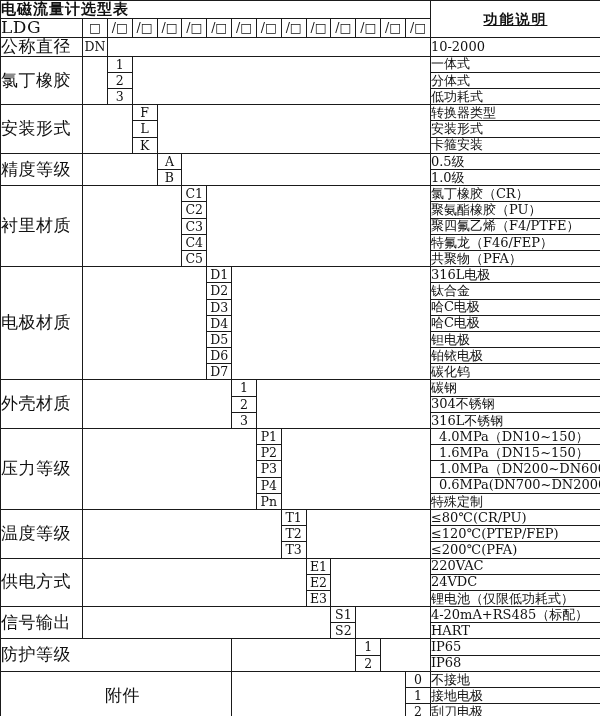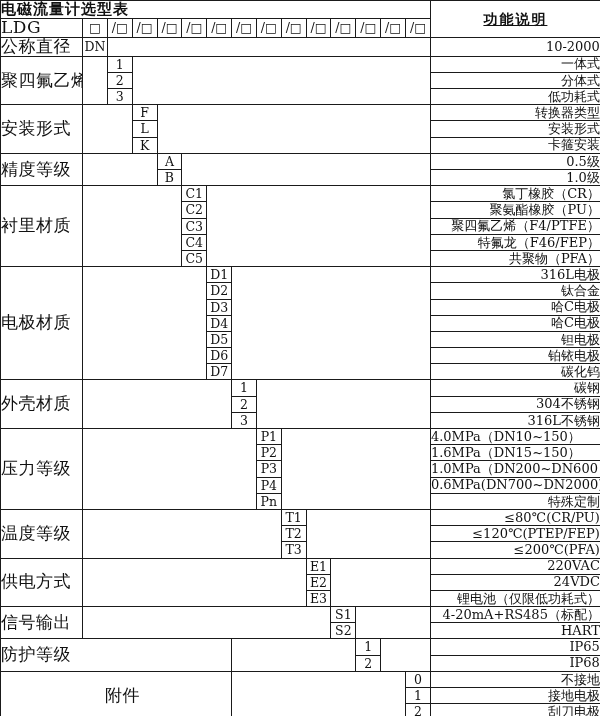--- a/index.html
+++ b/index.html
@@ -25,23 +25,23 @@
   }
   td.label{
     text-align:left;padding-left:6px;font-size:17px;letter-spacing:0.5px;
   }
   td.label.indent{padding-left:104px;}
   td.code{
     text-align:center;font-size:12.5px;
     font-family:"DejaVu Serif","Liberation Serif",serif;
   }
   td.func{
-    text-align:right;font-size:13px;
-  }
-  td.func.left{text-align:left;padding-left:0;}
+    text-align:left;font-size:13px;
+  }
+  td.func.left{text-align:left;padding-left:8px;}
   td.empty{background:#fff;}
 </style>
 </head>
 <body>
 
 <div class="page">
   <table class="sel">
     <colgroup>
         <col style="width: 82px;">
         <col style="width: 24.8571px;">
@@ -83,21 +83,21 @@
           <td class="code">/□</td>
           <td class="code">/□</td>
         </tr>
         <tr>
           <td class="label" rowspan="1" colspan="1">公称直径</td>
           <td class="code">DN</td>
           <td class="empty" rowspan="1" colspan="13"></td>
           <td class="func">10-2000</td>
         </tr>
         <tr>
-          <td class="label" rowspan="3" colspan="1">聚四氟乙烯</td>
+          <td class="label" rowspan="3" colspan="1">氯丁橡胶</td>
           <td class="empty" rowspan="3" colspan="1"></td>
           <td class="code">1</td>
           <td class="empty" rowspan="3" colspan="12"></td>
           <td class="func">一体式</td>
         </tr>
         <tr>
           <td class="code">2</td>
           <td class="func">分体式</td>
         </tr>
         <tr>

